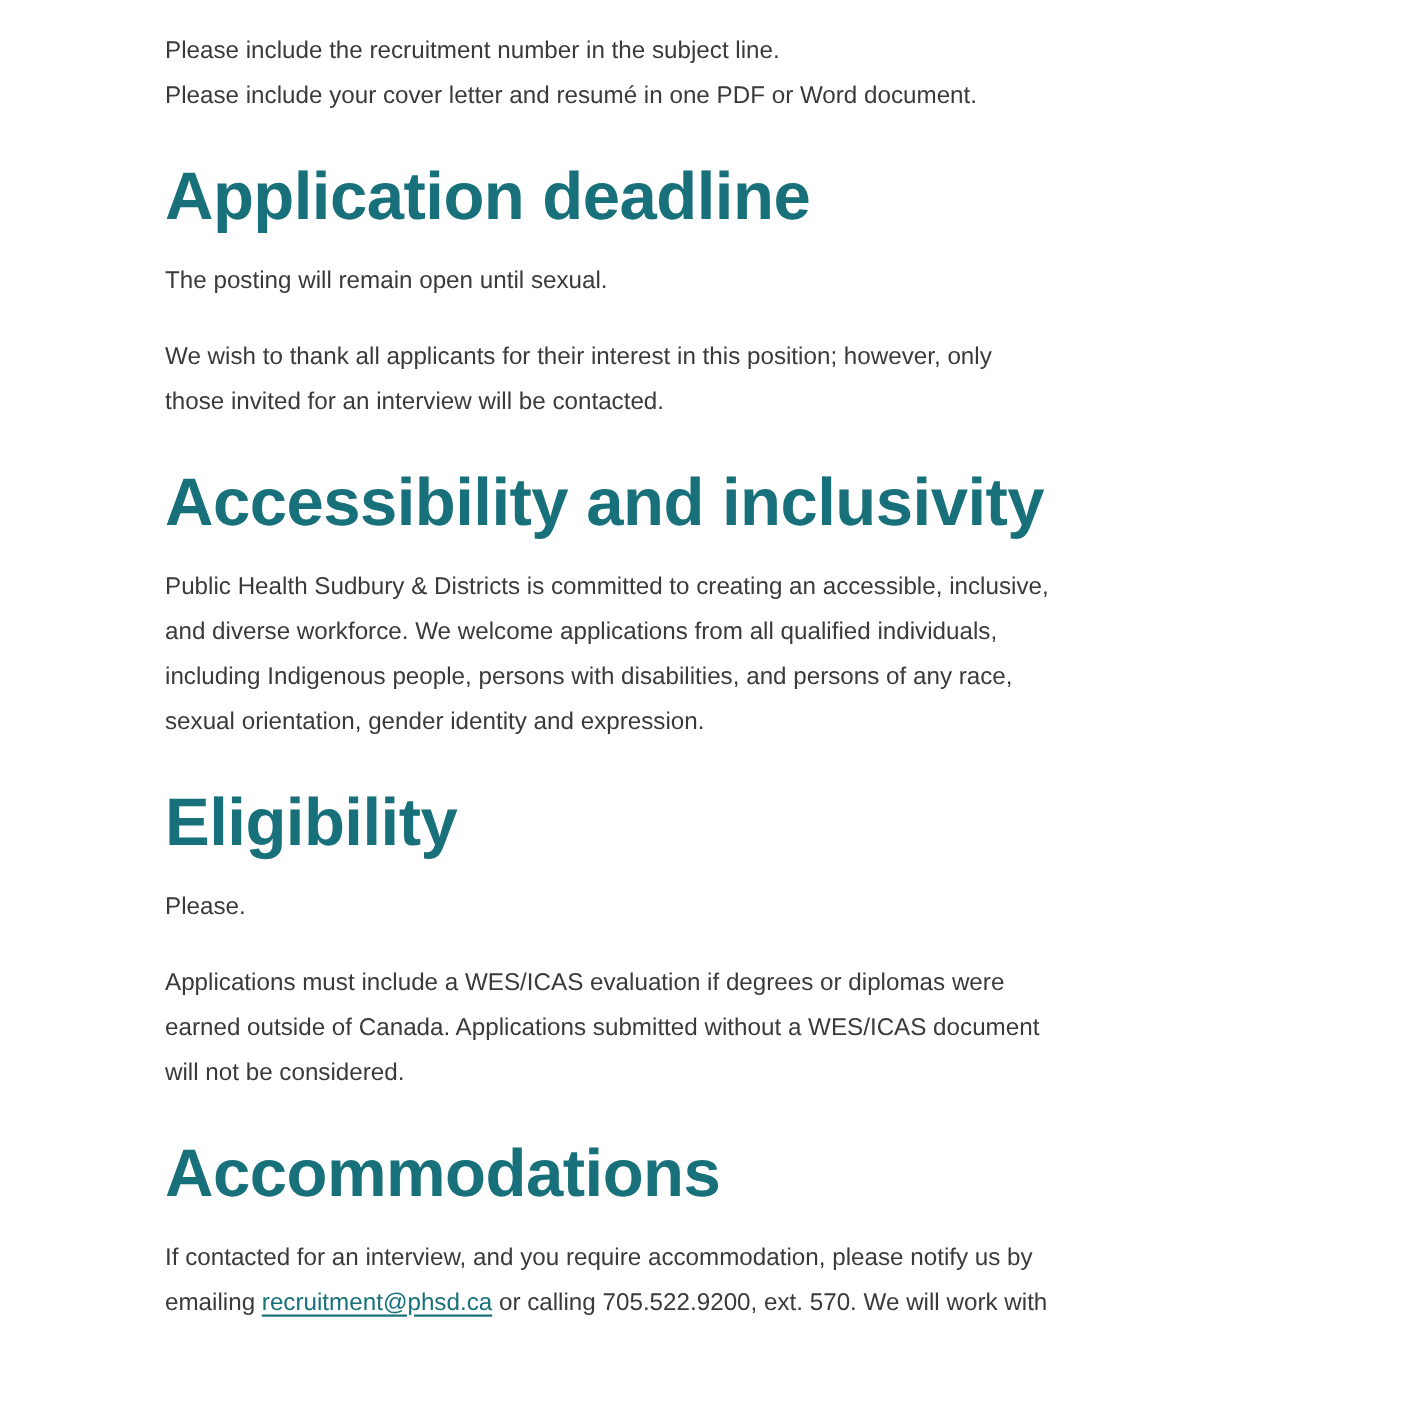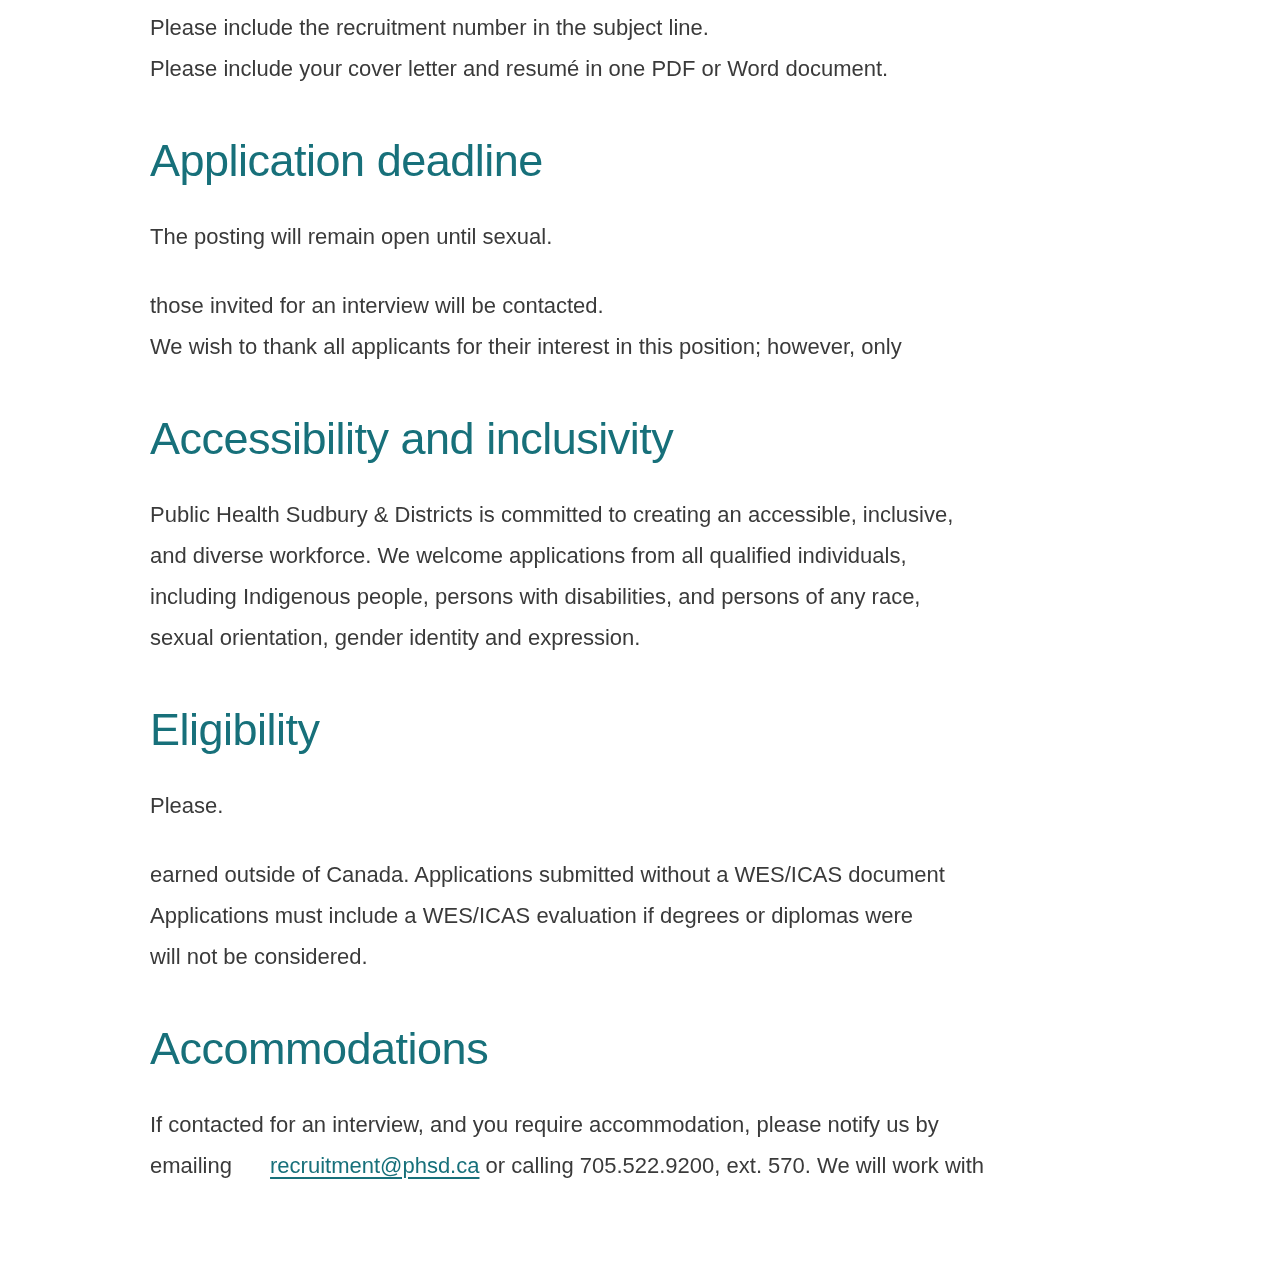--- a/index.html
+++ b/index.html
@@ -9,90 +9,89 @@
   }
   body {
     width: 1275px;
     height: 1282px;
     overflow: hidden;
     font-family: "Liberation Sans", "DejaVu Sans", sans-serif;
   }
   .content {
     width: 975px;
     margin-left: 150px;
-    padding-top: 7px;
+    padding-top: 25px;
     color: var(--text-color, #3a3a3a);
     font-size: 22px;
     line-height: 41px;
   }
   p {
     margin: 28px 0;
   }
   p:first-child {
     margin-top: 0;
   }
   .line {
     display: block;
   }
   h2 {
     color: var(--accent, #17707a);
-    font-size: 45px;
+    font-size: 61px;
     line-height: 55px;
-    font-weight: 400;
+    font-weight: 700;
     letter-spacing: -0.5px;
     margin: 44px 0 24px 0;
   }
   strong {
     font-weight: 400;
   }
   a.email-link {
     color: var(--accent, #17707a);
     text-underline-offset: 4px;
-    margin-left: 32px;
   }
 </style>
 </head>
 <body style="background: rgb(255, 255, 255);">
 
 <main class="content">
 
   <p>
       <span class="line">Please include the recruitment number in the subject line.</span>
       <span class="line"><span>Please include your cover letter and resumé in </span><strong>one</strong><span> PDF or Word document.</span></span>
     </p>
 
   <h2>Application deadline</h2>
 
   <p>
       <span class="line">The posting will remain open until sexual.</span>
     </p>
 
   <p>
+      <span class="line">We wish to thank all applicants for their interest in this position; however, only</span>
       <span class="line">those invited for an interview will be contacted.</span>
-      <span class="line">We wish to thank all applicants for their interest in this position; however, only</span>
     </p>
 
   <h2>Accessibility and inclusivity</h2>
 
   <p>
       <span class="line">Public Health Sudbury &amp; Districts is committed to creating an accessible, inclusive,</span>
       <span class="line">and diverse workforce. We welcome applications from all qualified individuals,</span>
       <span class="line">including Indigenous people, persons with disabilities, and persons of any race,</span>
       <span class="line">sexual orientation, gender identity and expression.</span>
     </p>
 
   <h2>Eligibility</h2>
 
   <p>
       <span class="line">Please.</span>
     </p>
 
   <p>
+      <span class="line">Applications must include a WES/ICAS evaluation if degrees or diplomas were</span>
       <span class="line">earned outside of Canada. Applications submitted without a WES/ICAS document</span>
-      <span class="line">Applications must include a WES/ICAS evaluation if degrees or diplomas were</span>
       <span class="line">will not be considered.</span>
     </p>
 
   <h2>Accommodations</h2>
 
   <p>
       <span class="line">If contacted for an interview, and you require accommodation, please notify us by</span>
       <span class="line"><span>emailing </span><a href="#" class="email-link">recruitment@phsd.ca</a><span> or calling 705.522.9200, ext. 570. We will work with</span></span>
     </p>
 

